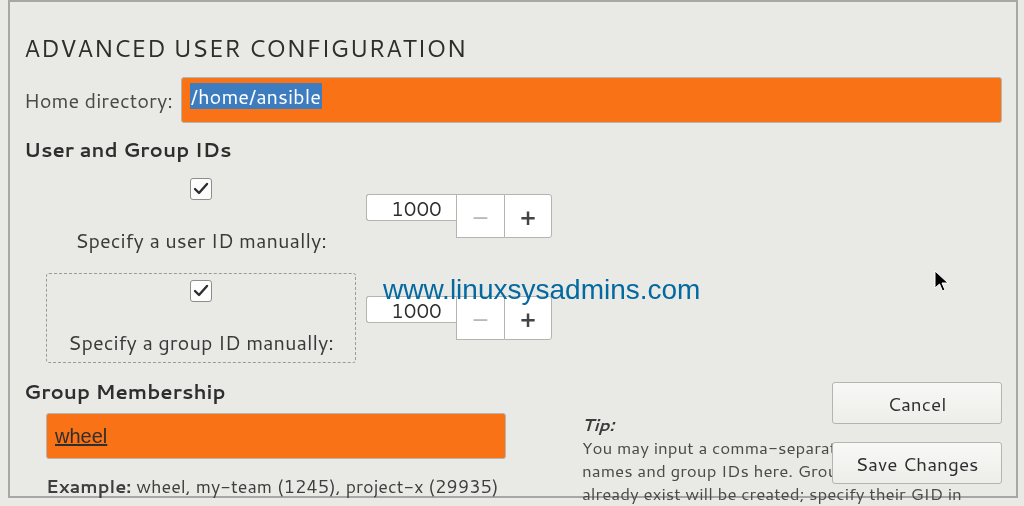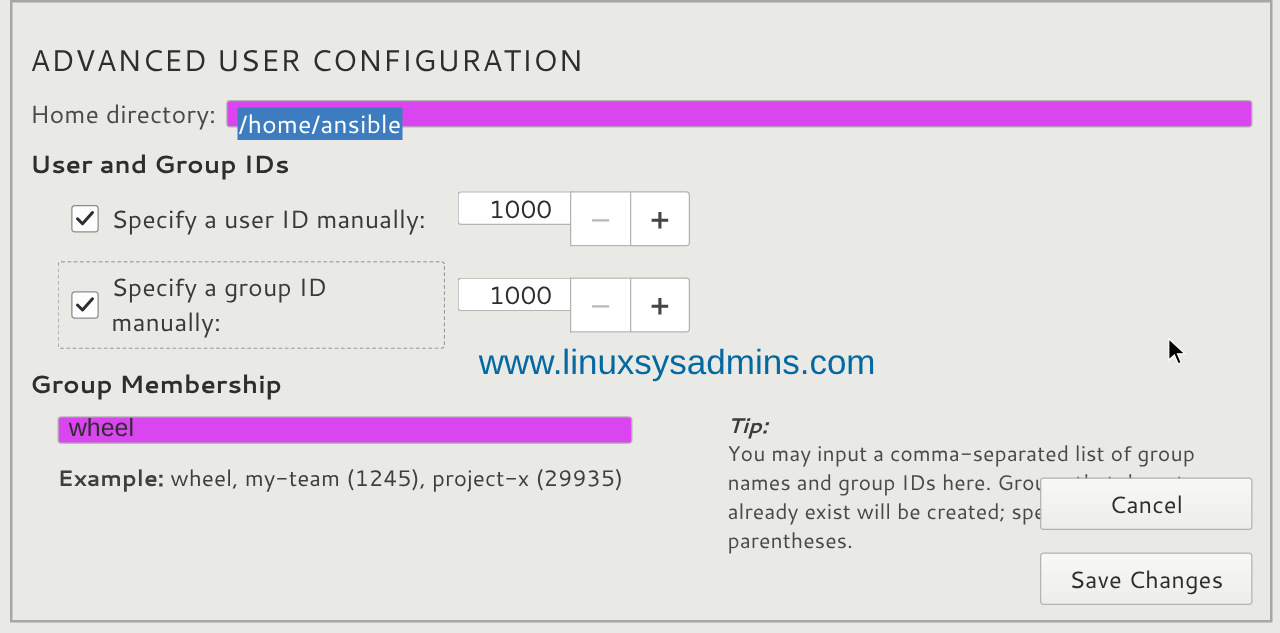--- a/index.html
+++ b/index.html
@@ -29,50 +29,51 @@
     font-weight: 400;
     letter-spacing: 0.5px;
     margin: 19px 0 12px 0;
   }
 
   .row { display: flex; align-items: center; margin-bottom: 12px; }
   .row-label { font-size: 20px; color: #4a4a4a; margin-right: 8px; }
 
   .text-input {
     flex: 1;
-    height: 22px;
+    height: 46px;
     border: 1px solid #b4b4b1;
     border-radius: 3px;
-    background: #d946ef;
+    background: #f97316;
     padding: 4px 8px;
     font-size: 20px;
     color: #2e2e2e;
     outline: none;
+    text-decoration: underline;
   }
   .text-input.small { flex: none; width: 460px; font-size: 20px; }
 
   .home-value {
     display: inline-block;
     background: #3d7dbf;
     color: #fff;
     font-size: 20px;
     line-height: 26px;
     padding: 0 1px;
   }
 
   .section-head { font-size: 20px; font-weight: 700; margin: 10px 0 8px 0; }
 
   .id-block { display: flex; flex-direction: column; gap: 12px; margin-left: 22px; margin-bottom: 14px; }
   .id-row { display: flex; align-items: center; }
 
   .checkwrap {
-    display: flex; align-items: center; gap: 10px;
+    display: flex; align-items: center; gap: 26px;
     padding: 6px 10px;
     border: 1px solid transparent; border-radius: 3px;
-    font-size: 20px; color: #3a3a3a; width: 310px;
+    font-size: 20px; color: #3a3a3a; width: 310px; flex-direction: column;
   }
   .checkwrap.focused { border: 1px dashed #9a9a96; }
 
   .chk {
     width: 22px; height: 22px;
     border: 1px solid #8d8d8a;
     border-radius: 3px;
     background: #fdfdfd;
     display: flex; align-items: center; justify-content: center;
     flex-shrink: 0;

